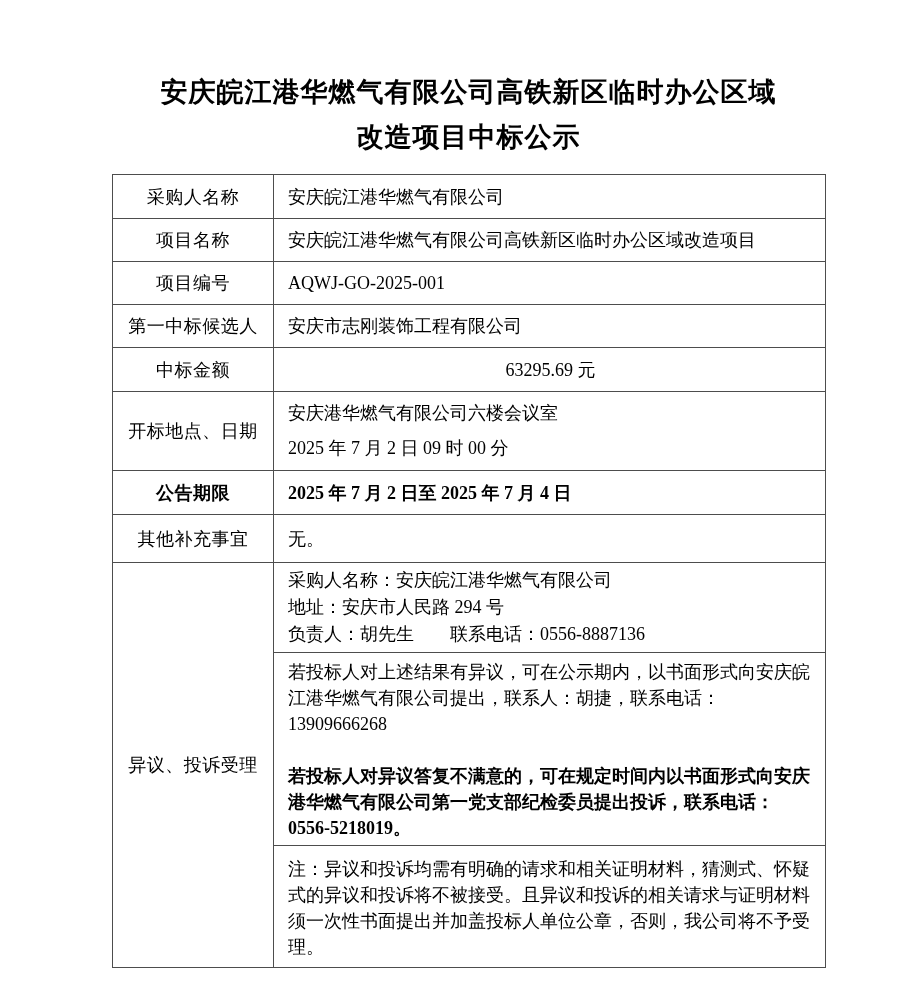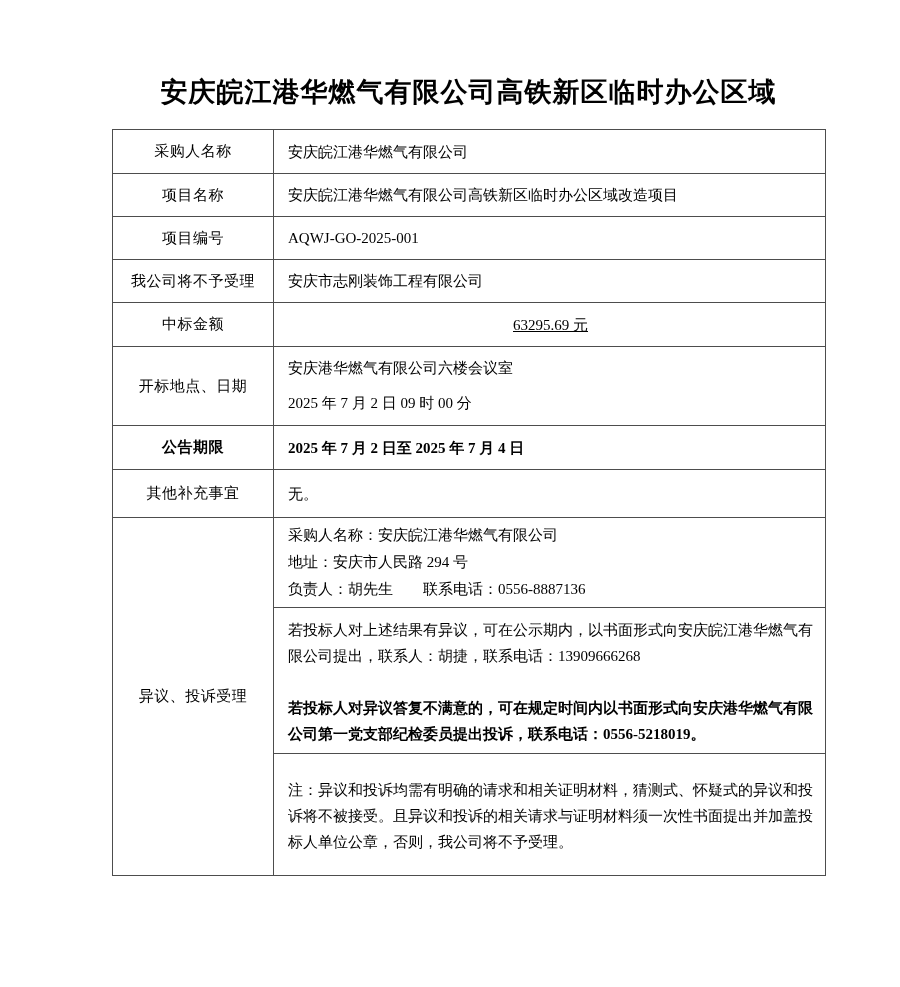--- a/index.html
+++ b/index.html
@@ -31,39 +31,39 @@
     font-size: 27px;
     font-weight: bold;
     line-height: 45px;
     letter-spacing: 1px;
   }
   .title .tl { display: block; }
   table.announcement {
     width: 713px;
     border-collapse: collapse;
     table-layout: fixed;
-    font-size: 15px;
+    font-size: 18px;
   }
   table.announcement td {
     border: 1px solid #4d4d4d;
     box-sizing: border-box;
     vertical-align: middle;
   }
   td.lbl {
     width: 161px;
     text-align: center;
     letter-spacing: 0.5px;
     padding: 4px 6px;
   }
   td.val {
     text-align: left;
     padding: 4px 12px 4px 14px;
     line-height: 26px;
   }
-  td.val.center { text-align: center; text-decoration: underline; }
+  td.val.center { text-align: center; }
   tr.r-simple  { height: 44px; }
   tr.r-project { height: 43px; }
   tr.r-code    { height: 43px; }
   tr.r-winner  { height: 43px; }
   tr.r-amount  { height: 44px; }
   tr.r-open    { height: 70px; }
   tr.r-period  { height: 44px; font-weight: bold; }
   tr.r-other   { height: 48px; }
   tr.r-obj1    { height: 90px; }
   tr.r-obj2    { height: 146px; }
@@ -76,20 +76,21 @@
   td.note { vertical-align: top; padding-top: 7px; line-height: 26px; }
 </style>
 </head>
 <body>
 
 <div class="page">
   <div class="doc">
 
     <h1 class="title">
       <span class="tl">安庆皖江港华燃气有限公司高铁新区临时办公区域</span>
+      <span class="tl">改造项目中标公示</span>
     </h1>
 
     <table class="announcement">
       <colgroup>
         <col style="width:161px">
         <col style="width:552px">
       </colgroup>
       <tbody>
         <tr class="r-simple">
           <td class="lbl">采购人名称</td>
@@ -97,21 +98,21 @@
         </tr>
         <tr class="r-project">
           <td class="lbl">项目名称</td>
           <td class="val">安庆皖江港华燃气有限公司高铁新区临时办公区域改造项目</td>
         </tr>
         <tr class="r-code">
           <td class="lbl">项目编号</td>
           <td class="val">AQWJ-GO-2025-001</td>
         </tr>
         <tr class="r-winner">
-          <td class="lbl">我公司将不予受理</td>
+          <td class="lbl">第一中标候选人</td>
           <td class="val">安庆市志刚装饰工程有限公司</td>
         </tr>
         <tr class="r-amount">
           <td class="lbl">中标金额</td>
           <td class="val center">63295.69 元</td>
         </tr>
         <tr class="r-open">
           <td class="lbl">开标地点、日期</td>
           <td class="val two-line">
             <div>安庆港华燃气有限公司六楼会议室</div>

